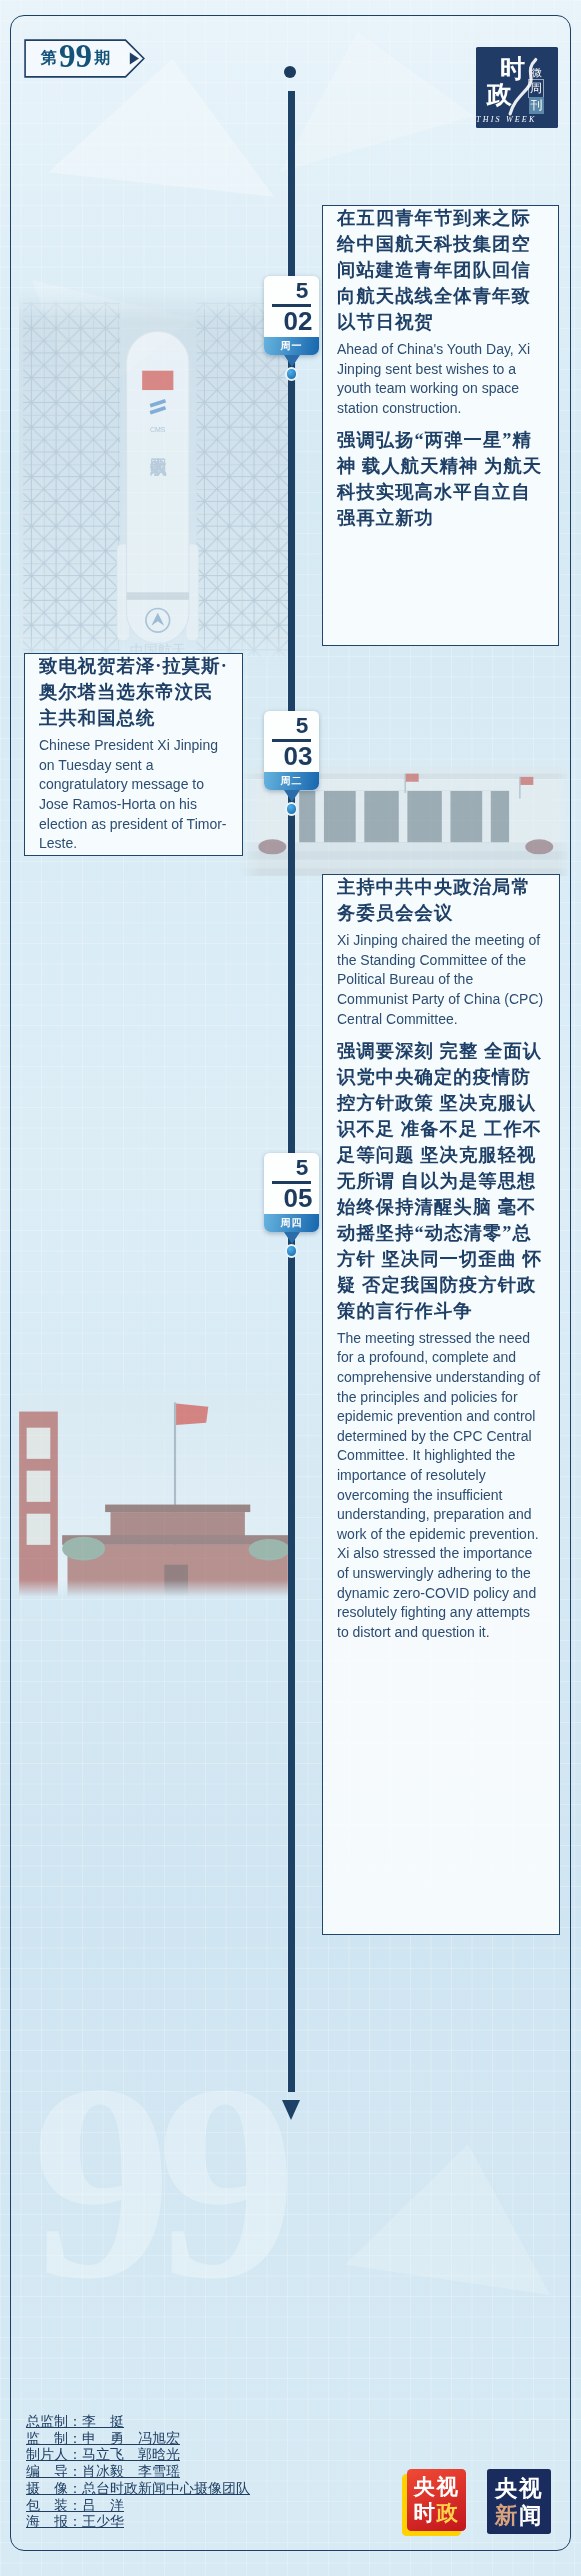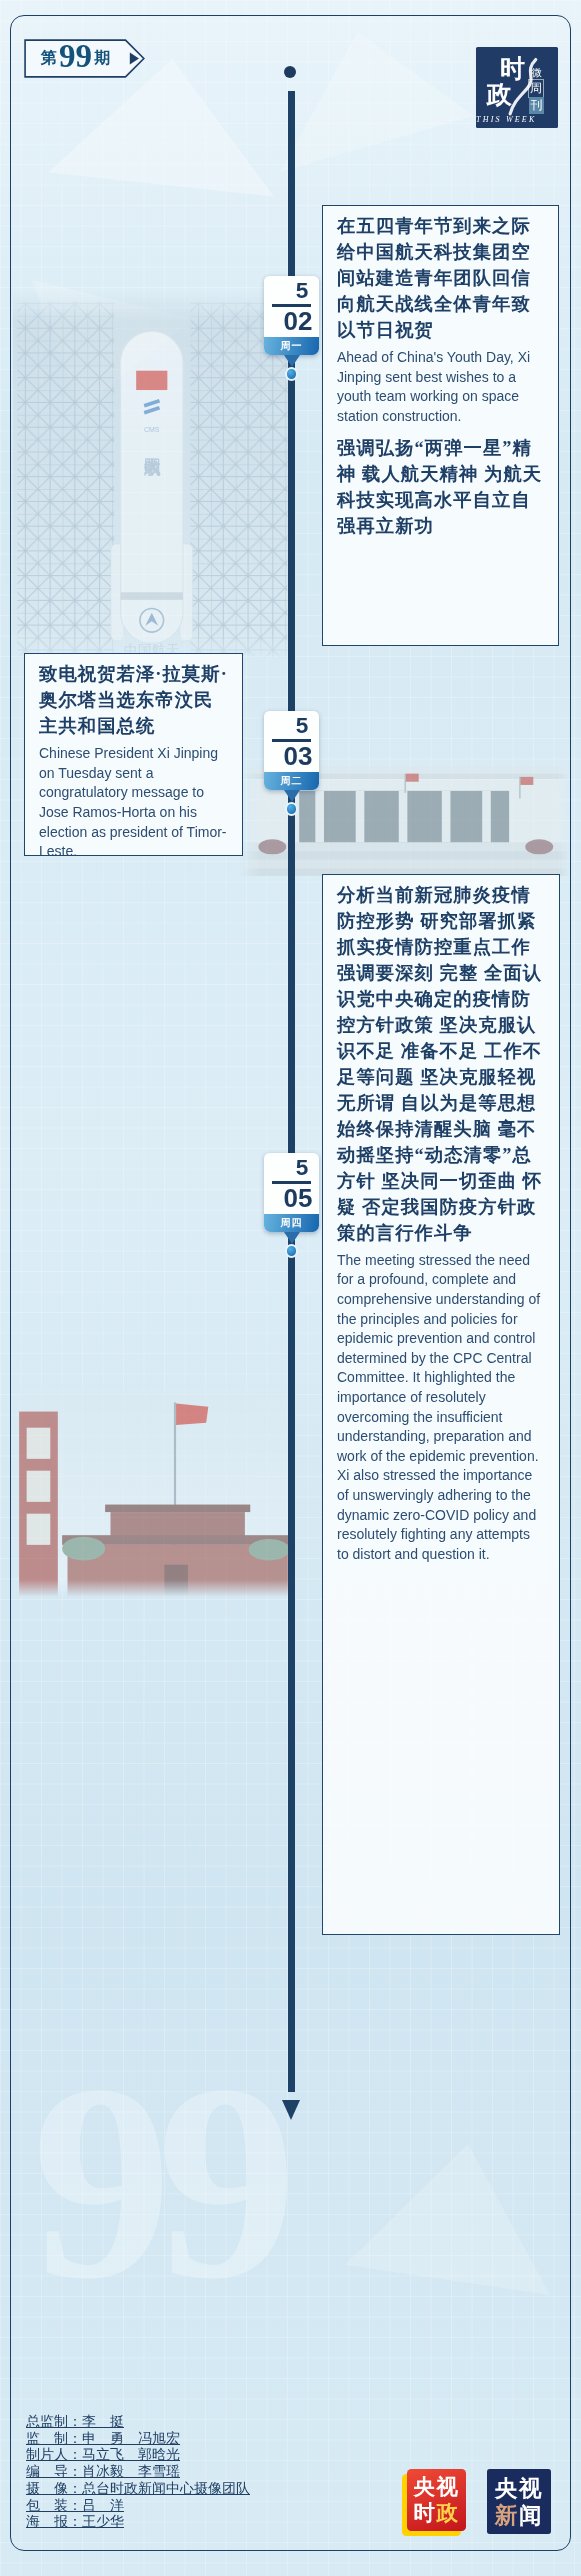--- a/index.html
+++ b/index.html
@@ -62,31 +62,31 @@
   .m-sep{height:2.2px;background:#1d3a5f;margin:1.6px 1.1px;}
   .m-day{font-size:26px;font-weight:bold;color:#1d3a5f;line-height:1.05;}
   .m-band{height:18.3px;background:linear-gradient(100deg,#66b3df,#1766ae);
     color:#fff;font-size:10px;font-weight:bold;line-height:18.3px;letter-spacing:1.1px;}
   .m-tri{margin:0 auto;width:0;height:0;
     border-left:8px solid transparent;border-right:8px solid transparent;border-top:12.4px solid #2a6da9;}
   .m-dot{width:9.7px;height:9.7px;border-radius:50%;margin:0.5px auto 0;
     background:radial-gradient(circle at 35% 30%,#4fb0e8,#1565a8);border:2.2px solid #e9f3fa;}
   
   .story{background:rgba(247,251,253,.96);border:1.1px solid #22456b;
-    padding:8px 14px;box-sizing:border-box;overflow:hidden;}
+    padding:0 14px;box-sizing:border-box;overflow:hidden;}
   #story1{left:322px;top:205px;width:237px;height:441px;}
   #story2{left:24px;top:653px;width:219px;height:203px;}
   #story3{left:322px;top:874px;width:238px;height:1061px;}
   .cn{font-family:"Liberation Serif","DejaVu Serif",serif;font-size:18.3px;line-height:1.42;
     color:#1e3f66;letter-spacing:1.1px;font-weight:700;}
   .en{font-size:14px;line-height:1.40;color:#2c4d72;margin-top:4.3px;margin-bottom:9.7px;}
   .en:last-child{margin-bottom:0;}
   
   .photo{pointer-events:none;}
-  #photo-rocket{left:13px;top:291px;width:277px;height:374px;opacity:.55;
+  #photo-rocket{left:19px;top:291px;width:277px;height:374px;opacity:.55;
     -webkit-mask-image:linear-gradient(180deg,transparent,#000 8%,#000 92%,transparent);
     mask-image:linear-gradient(180deg,transparent,#000 8%,#000 92%,transparent);}
   #photo-hall{left:240px;top:766px;width:331px;height:110px;opacity:.5;
     -webkit-mask-image:linear-gradient(90deg,transparent,#000 6%,#000 96%,transparent);
     mask-image:linear-gradient(90deg,transparent,#000 6%,#000 96%,transparent);}
   #photo-tam{left:19.4px;top:1382px;width:269px;height:215px;opacity:.55;
     -webkit-mask-image:linear-gradient(180deg,transparent,#000 6%,#000 92%,transparent);
     mask-image:linear-gradient(180deg,transparent,#000 6%,#000 92%,transparent);}
   
   .credits{left:26px;top:2413px;color:#203f63;font-size:14px;line-height:16.7px;}
@@ -266,21 +266,22 @@
   <div class="en">Ahead of China's Youth Day, Xi Jinping sent best wishes to a youth team working on space station construction.</div>
   <div class="cn">强调弘扬“两弹一星”精神 载人航天精神 为航天科技实现高水平自立自强再立新功</div>
 </div>
 
 <div class="abs story" id="story2">
   <div class="cn">致电祝贺若泽·拉莫斯·奥尔塔当选东帝汶民主共和国总统</div>
   <div class="en">Chinese President Xi Jinping on Tuesday sent a congratulatory message to Jose Ramos-Horta on his election as president of Timor-Leste.</div>
 </div>
 
 <div class="abs story" id="story3">
-  <div class="cn">分析当前新冠肺炎疫情防控形势 研究部署抓紧抓实疫情防控重点工作</div>
+  <div class="cn">主持中共中央政治局常务委员会会议</div>
+  <div class="en">Xi Jinping chaired the meeting of the Standing Committee of the Political Bureau of the Communist Party of China (CPC) Central Committee.</div>
   <div class="cn">强调要深刻 完整 全面认识党中央确定的疫情防控方针政策 坚决克服认识不足 准备不足 工作不足等问题 坚决克服轻视 无所谓 自以为是等思想 始终保持清醒头脑 毫不动摇坚持“动态清零”总方针 坚决同一切歪曲 怀疑 否定我国防疫方针政策的言行作斗争</div>
   <div class="en">The meeting stressed the need for a profound, complete and comprehensive understanding of the principles and policies for epidemic prevention and control determined by the CPC Central Committee. It highlighted the importance of resolutely overcoming the insufficient understanding, preparation and work of the epidemic prevention. Xi also stressed the importance of unswervingly adhering to the dynamic zero-COVID policy and resolutely fighting any attempts to distort and question it.</div>
 </div>
 
 <div class="abs credits">
   <div class="c-row"><span>总监制：</span><span>李　挺</span></div>
   <div class="c-row"><span>监　制：</span><span>申　勇　冯旭宏</span></div>
   <div class="c-row"><span>制片人：</span><span>马立飞　郭晗光</span></div>
   <div class="c-row"><span>编　导：</span><span>肖冰毅　李雪瑶</span></div>
   <div class="c-row"><span>摄　像：</span><span>总台时政新闻中心摄像团队</span></div>

